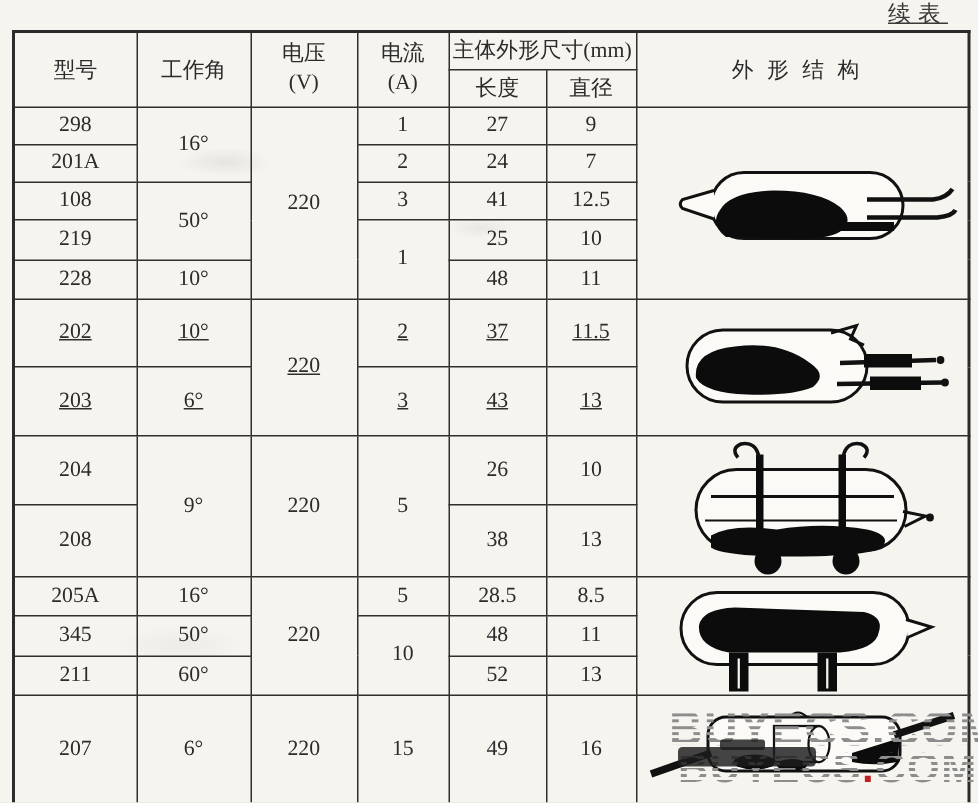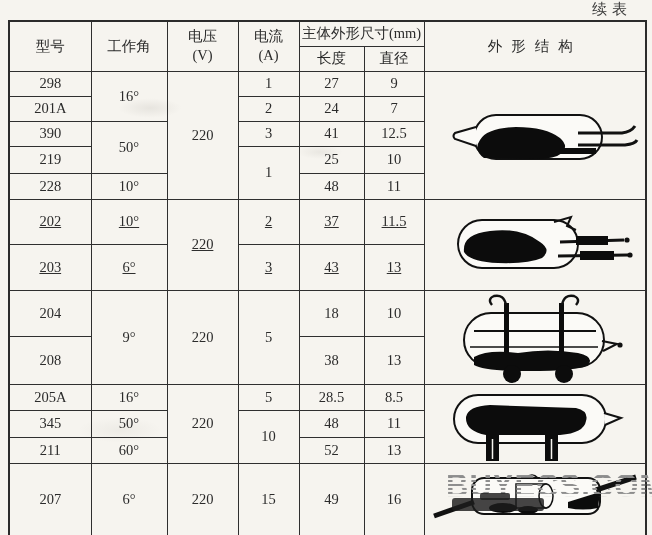--- a/index.html
+++ b/index.html
@@ -8,21 +8,21 @@
     background:
       radial-gradient(ellipse 45px 14px at 150px 108px, rgba(120,115,105,0.12), transparent 70%),
       radial-gradient(ellipse 32px 10px at 320px 152px, rgba(120,115,105,0.10), transparent 70%),
       radial-gradient(ellipse 60px 18px at 120px 430px, rgba(120,115,105,0.07), transparent 70%),
       #f6f4ef;
     font-family:"Liberation Serif", serif;
     color:#2f2f2f;
   }
   .continued {
     position:absolute; top:0px; left:592px;
-    font-size:15px; letter-spacing:5px; color:#3a3a3a;
+    font-size:15px; letter-spacing:5px; color:#3a3a3a;text-decoration:underline;
   }
   table.spec {
     position:absolute; left:8px; top:20px; width:637px;
     border-collapse:collapse; table-layout:fixed;
     border:2px solid #2b2b2b;
   }
   table.spec td, table.spec th {
     border:1px solid #2f2f2f;
     text-align:center; vertical-align:middle;
     font-weight:normal; font-size:14.5px; color:#2b2b2b;
@@ -110,21 +110,21 @@
           </svg>
         </td>
       </tr>
       <tr class="hr25">
         <td>201A</td>
         <td>2</td>
         <td>24</td>
         <td>7</td>
       </tr>
       <tr class="hr25">
-        <td>390</td>
+        <td>108</td>
         <td rowspan="2">50°</td>
         <td>3</td>
         <td>41</td>
         <td>12.5</td>
       </tr>
       <tr class="hr26">
         <td>219</td>
         <td rowspan="2">1</td>
         <td>25</td>
         <td>10</td>
@@ -163,21 +163,21 @@
         <td>3</td>
         <td>43</td>
         <td>13</td>
       </tr>
 
       <tr class="hr46">
         <td>204</td>
         <td rowspan="2">9°</td>
         <td rowspan="2">220</td>
         <td rowspan="2">5</td>
-        <td>18</td>
+        <td>26</td>
         <td>10</td>
         <td class="fig" rowspan="2">
           <svg width="214" height="93" viewBox="0 0 214 93">
             <rect x="36" y="22" width="140" height="54" rx="27" fill="#fbfaf7" stroke="#111" stroke-width="2"></rect>
             <path d="M174,50 l15,3 l-14,7" fill="none" stroke="#111" stroke-width="2"></path>
             <circle cx="192" cy="54" r="2.6" fill="#111"></circle>
             <line x1="46" y1="40" x2="168" y2="40" stroke="#111" stroke-width="2"></line>
             <line x1="42" y1="56" x2="170" y2="56" stroke="#111" stroke-width="1.3"></line>
             <rect x="76" y="12" width="5" height="62" fill="#0c0c0c"></rect>
             <rect x="131" y="12" width="5" height="62" fill="#0c0c0c"></rect>
@@ -249,17 +249,20 @@
           </svg>
         </td>
       </tr>
     </tbody>
   </table>
 
   <div class="watermark">
     <div class="wm-line l1">
       <span class="wm-striped">BUYECS</span><span class="wm-striped">.</span><span class="wm-striped">COM</span>
     </div>
+    <div class="wm-line l2">
+      <span class="wm-striped">BUYECS</span><span class="wm-dot-red">.</span><span class="wm-striped">COM</span>
+    </div>
     <div class="wm-smudge s1"></div>
     <div class="wm-smudge s2"></div>
   </div>
 
 </div>
 
 </body></html>

